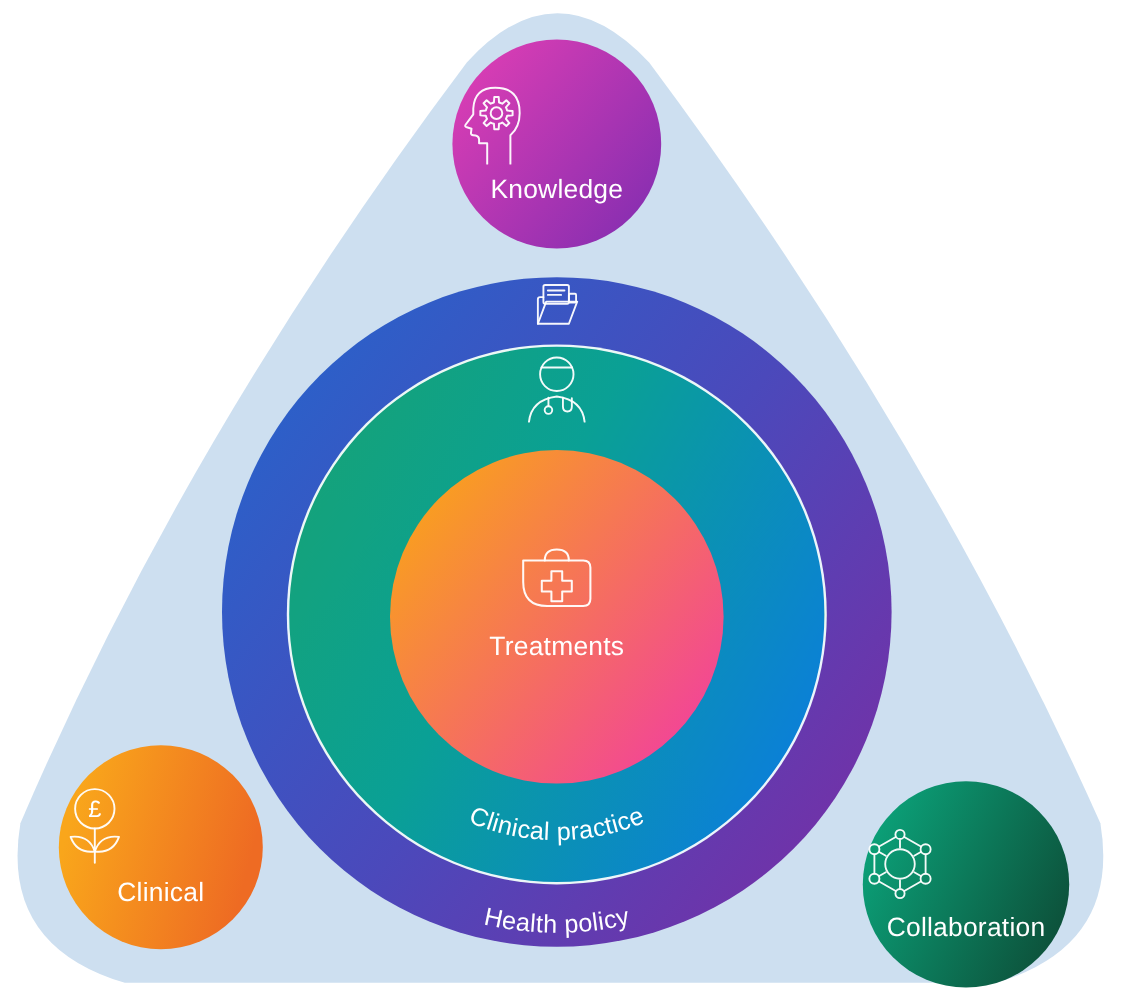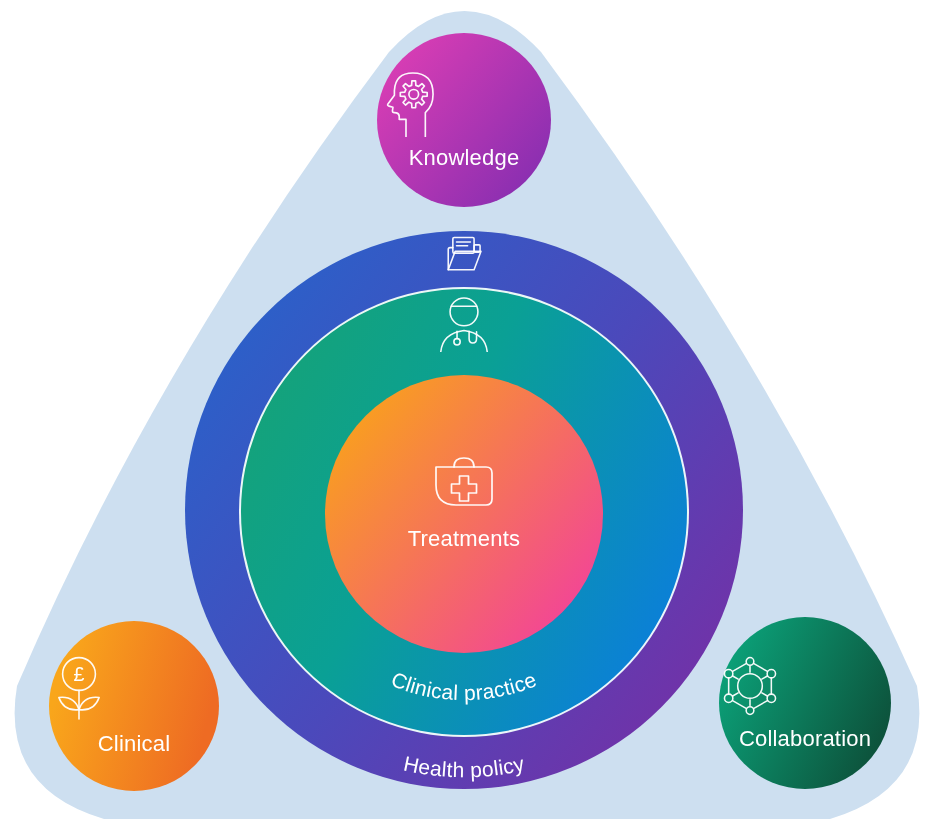--- a/index.html
+++ b/index.html
@@ -15,21 +15,21 @@
     border:2px solid rgba(255,255,255,.92);
     background:linear-gradient(118deg,#16a376 6%,#0aa095 42%,#0b80d7 88%);}
   .ring-inner{left:325px;top:375px;width:278px;height:278px;z-index:3;
     background:linear-gradient(130deg,#f9a11c 10%,#f2419c 92%);}
   .sat{display:flex;flex-direction:column;justify-content:center;
        gap:9px;z-index:6;}
   .sat-knowledge{left:377px;top:33px;width:174px;height:174px;
     background:linear-gradient(130deg,#dc3eb4 8%,#8c2fb1 86%);}
   .sat-economy{left:49px;top:621px;width:170px;height:170px;
     background:linear-gradient(105deg,#f9a61b 12%,#ee6b23 86%);}
-  .sat-collaboration{left:719px;top:617px;width:172px;height:172px;
+  .sat-collaboration{left:719px;top:651px;width:172px;height:172px;
     background:linear-gradient(115deg,#0ba37a 8%,#0d4e38 92%);}
   .label{color:#fff;font-size:22px;letter-spacing:.2px;text-align:center;line-height:1.1;}
   .treatments-label{left:364px;top:527px;width:200px;z-index:4;}
   .icon{z-index:4;}
   .icon *{fill:none;stroke:rgba(255,255,255,.95);stroke-width:1.7;
           stroke-linecap:round;stroke-linejoin:round;}
   .icon text{fill:#fff;stroke:none;}
   .overlay{position:absolute;left:0;top:0;z-index:5;pointer-events:none;}
   .curved{fill:#fff;font-size:21px;letter-spacing:.3px;
           font-family:"Liberation Sans", sans-serif;}

